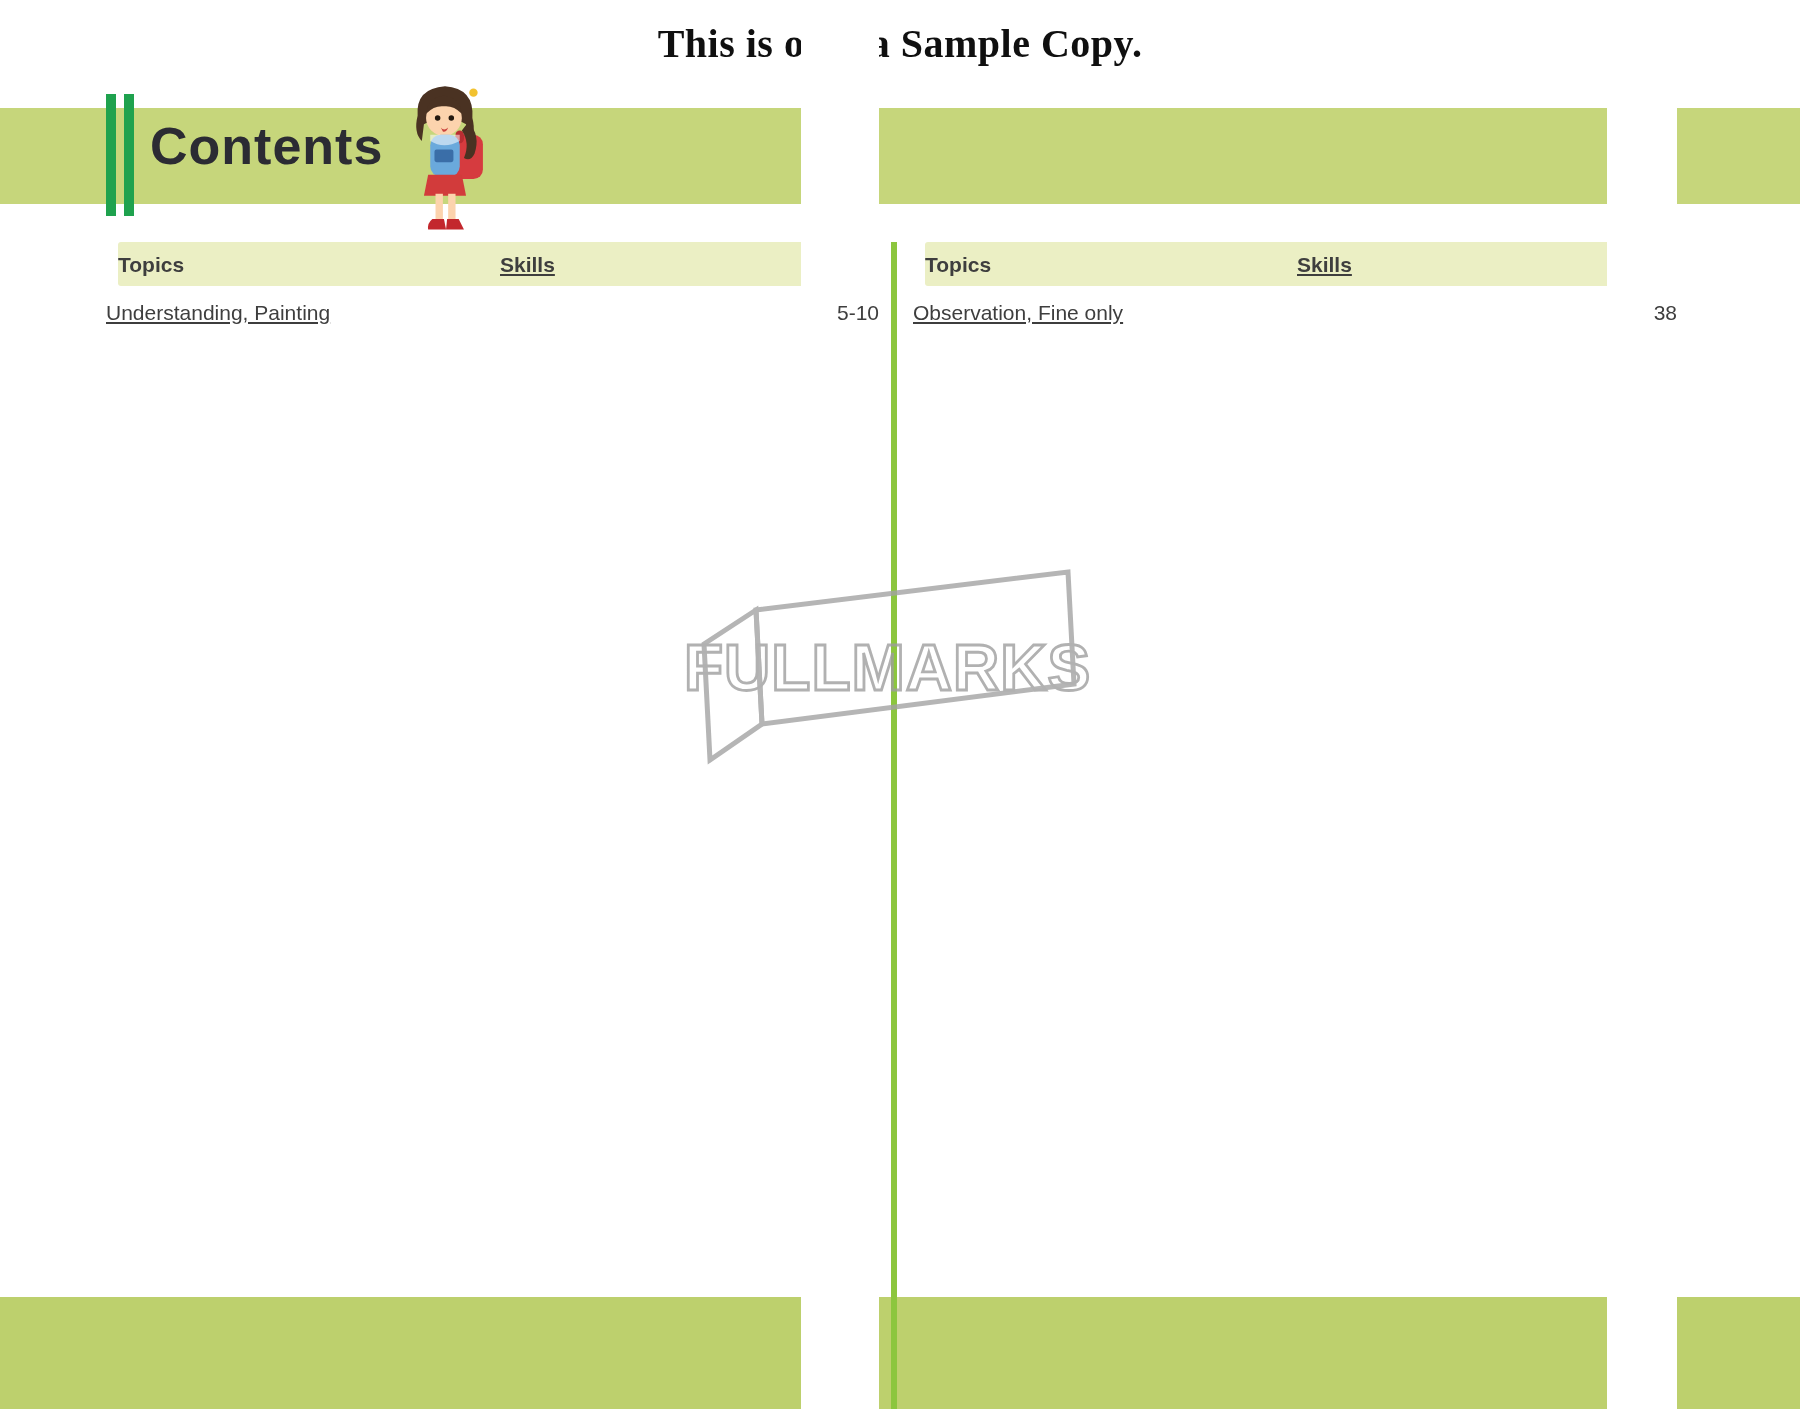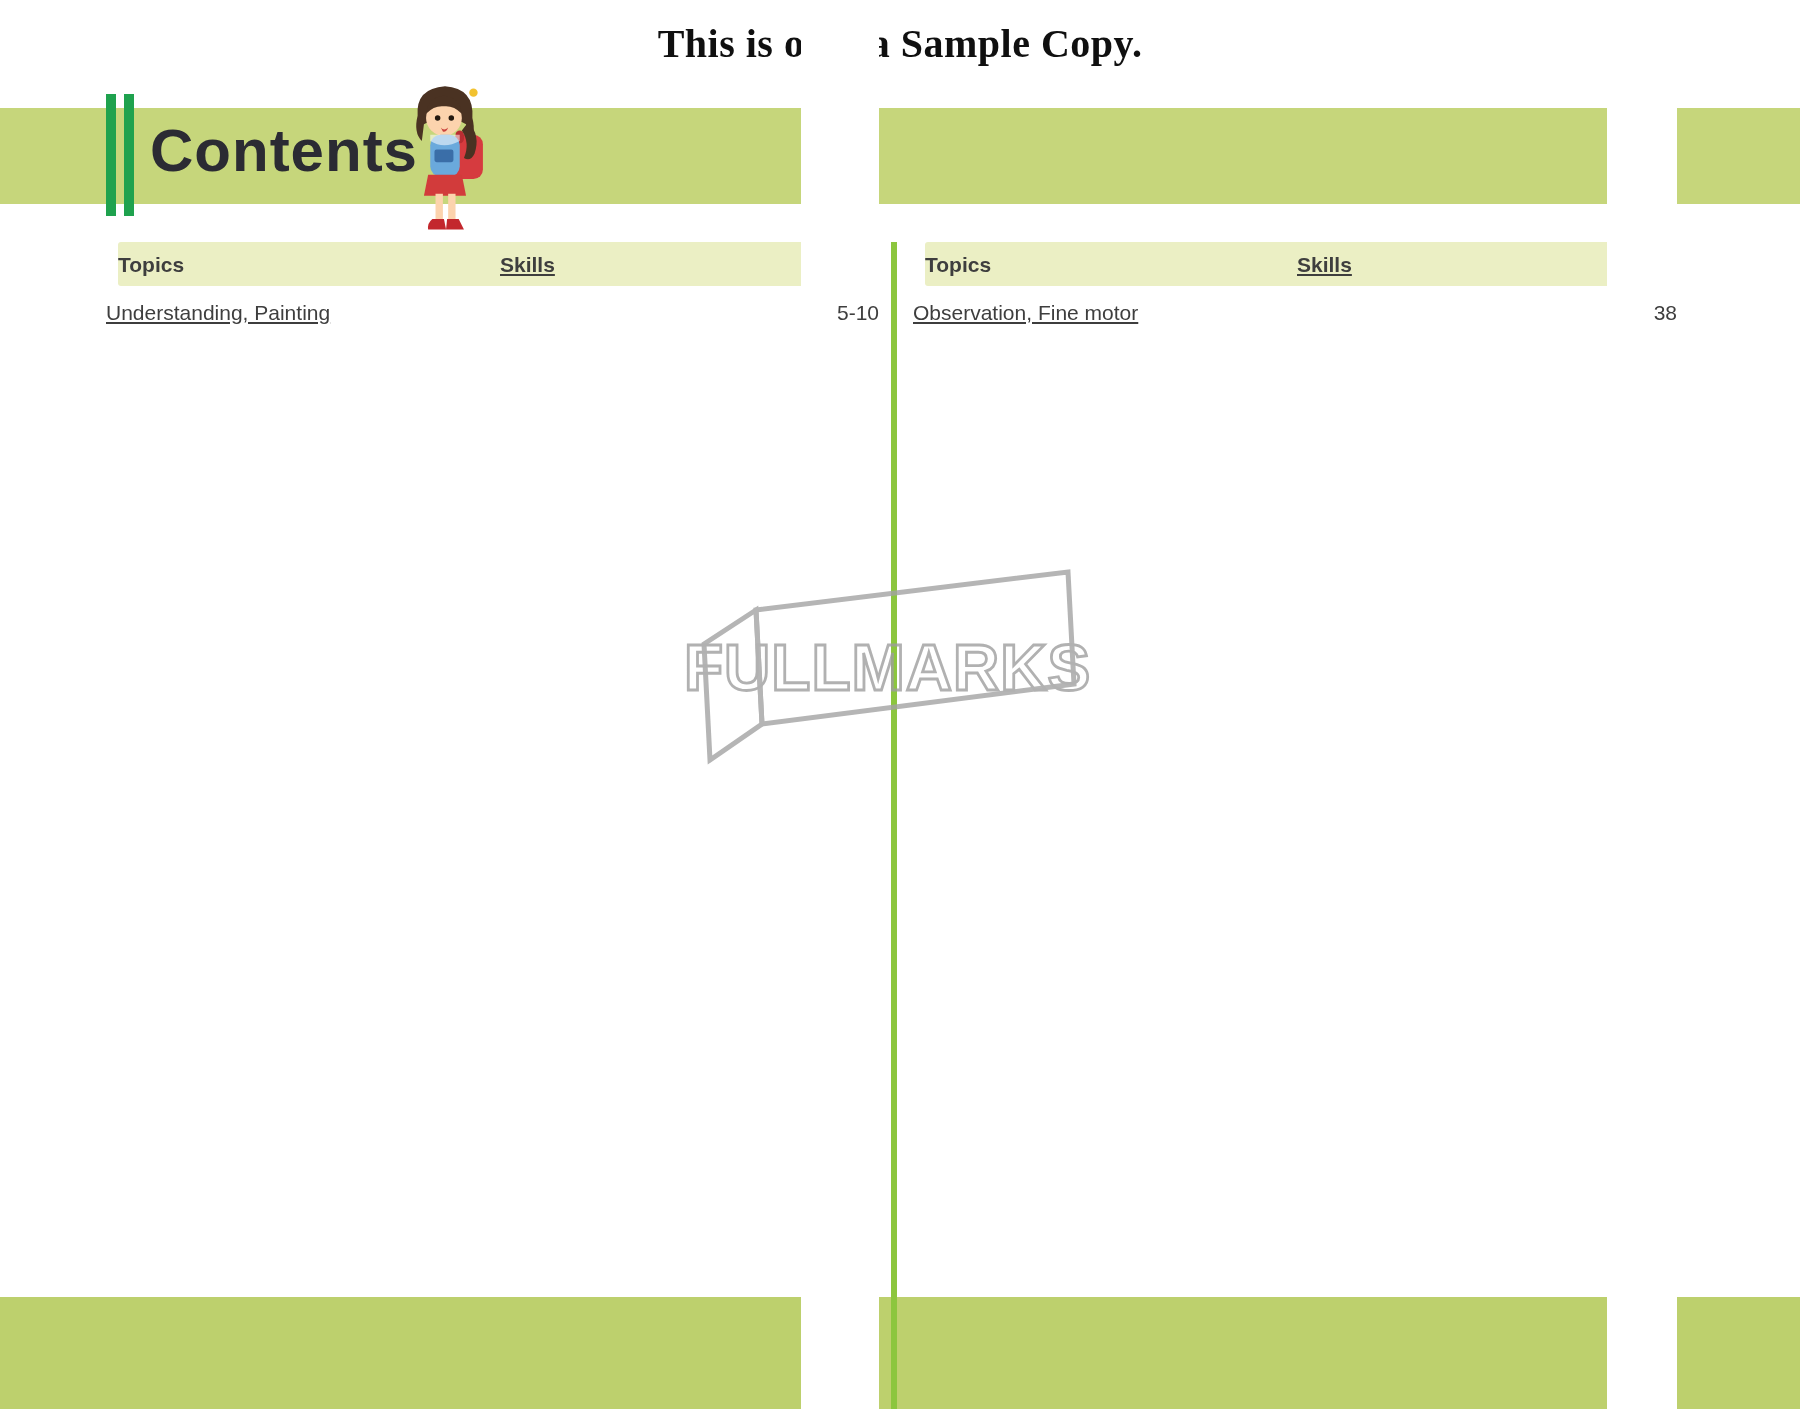--- a/index.html
+++ b/index.html
@@ -15,21 +15,21 @@
   }
   
   .title-band{
     position:absolute; top:108px; left:0; width:100%; height:96px;
     background:var(--band-green,#c6d67b);
   }
   .bars{ position:absolute; left:106px; top:-14px; height:122px; display:flex; }
   .bars i{ display:block; width:10px; height:100%; background:var(--bar-green,#1fa24e); margin-right:8px; }
   .contents-title{
     position:absolute; left:150px; top:8px; margin:0;
-    font-size:60px; font-weight:bold; color:#2b2b33; letter-spacing:1px;
+    font-size:52px; font-weight:bold; color:#2b2b33; letter-spacing:1px;
   }
   .girl{ position:absolute; left:392px; top:-28px; width:106px; height:158px; }
   
   .toc{ position:absolute; left:100px; top:242px; width:1657px; display:flex; align-items:stretch; z-index:1; }
   .col{ box-sizing:border-box; }
   .col-left{ width:791px; padding:0 12px 0 6px; }
   .col-divider{ width:6px; background:var(--divider-green,#8cc63e); }
   .col-right{ flex:1; padding:0 80px 0 16px; }
   .col-head{
     display:flex; align-items:center; height:44px; border-radius:3px;
@@ -113,21 +113,21 @@
     <div class="col-divider"></div>
 
     <div class="col col-right">
       <div class="col-head">
         <span class="cell topic">Topics</span>
         <span class="cell skills">Skills</span>
         <span class="cell page">Page</span>
       </div>
       <div class="rows" id="rows-right">
           <div class="row">
-            <div class="cell skills">Observation, Fine motor</div>
+            <div class="cell skills">Observation, Fine only</div>
             <div class="cell page">38</div>
           </div>
         </div>
     </div>
 
   </div>
 
   <svg class="watermark" viewBox="0 0 446 244">
     <polygon points="108,58 420,20 426,132 114,172" fill="none" stroke="#a3a3a3" stroke-width="5"></polygon>
     <polygon points="108,58 56,92 62,208 114,172" fill="none" stroke="#a3a3a3" stroke-width="5"></polygon>

